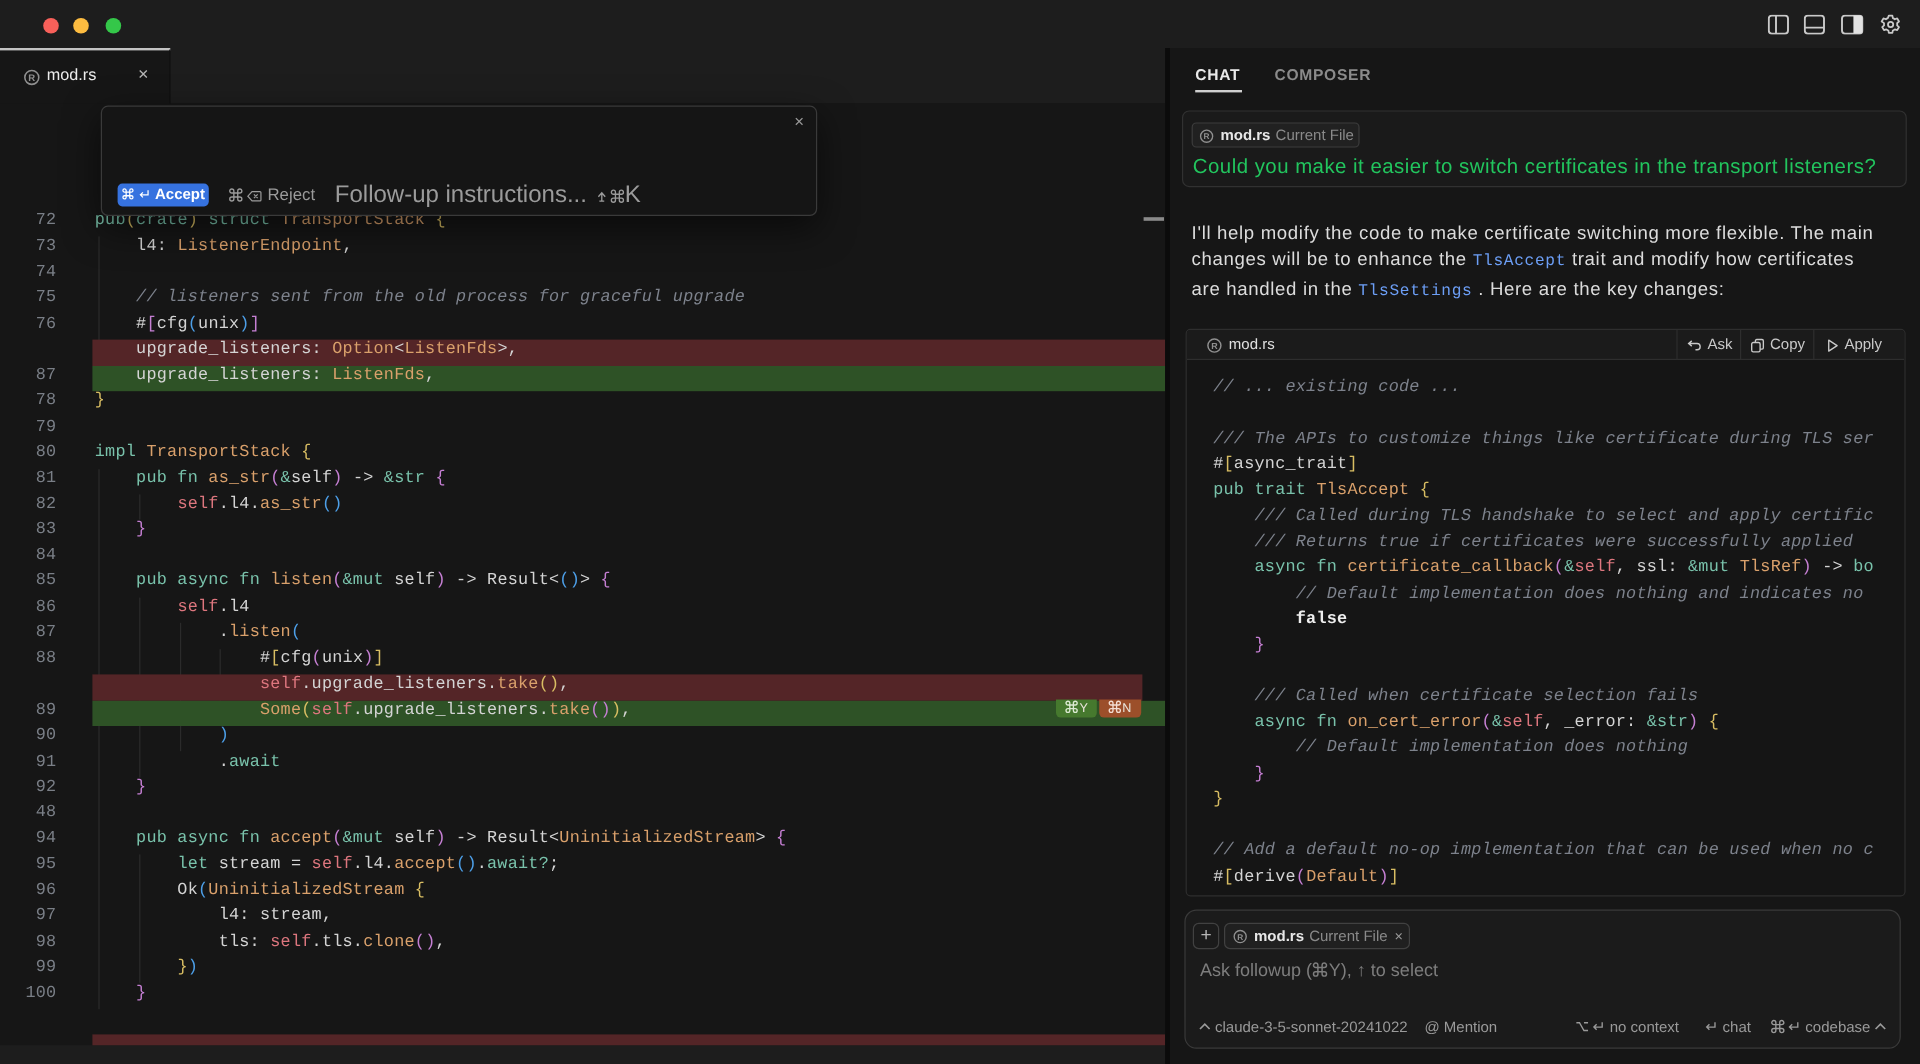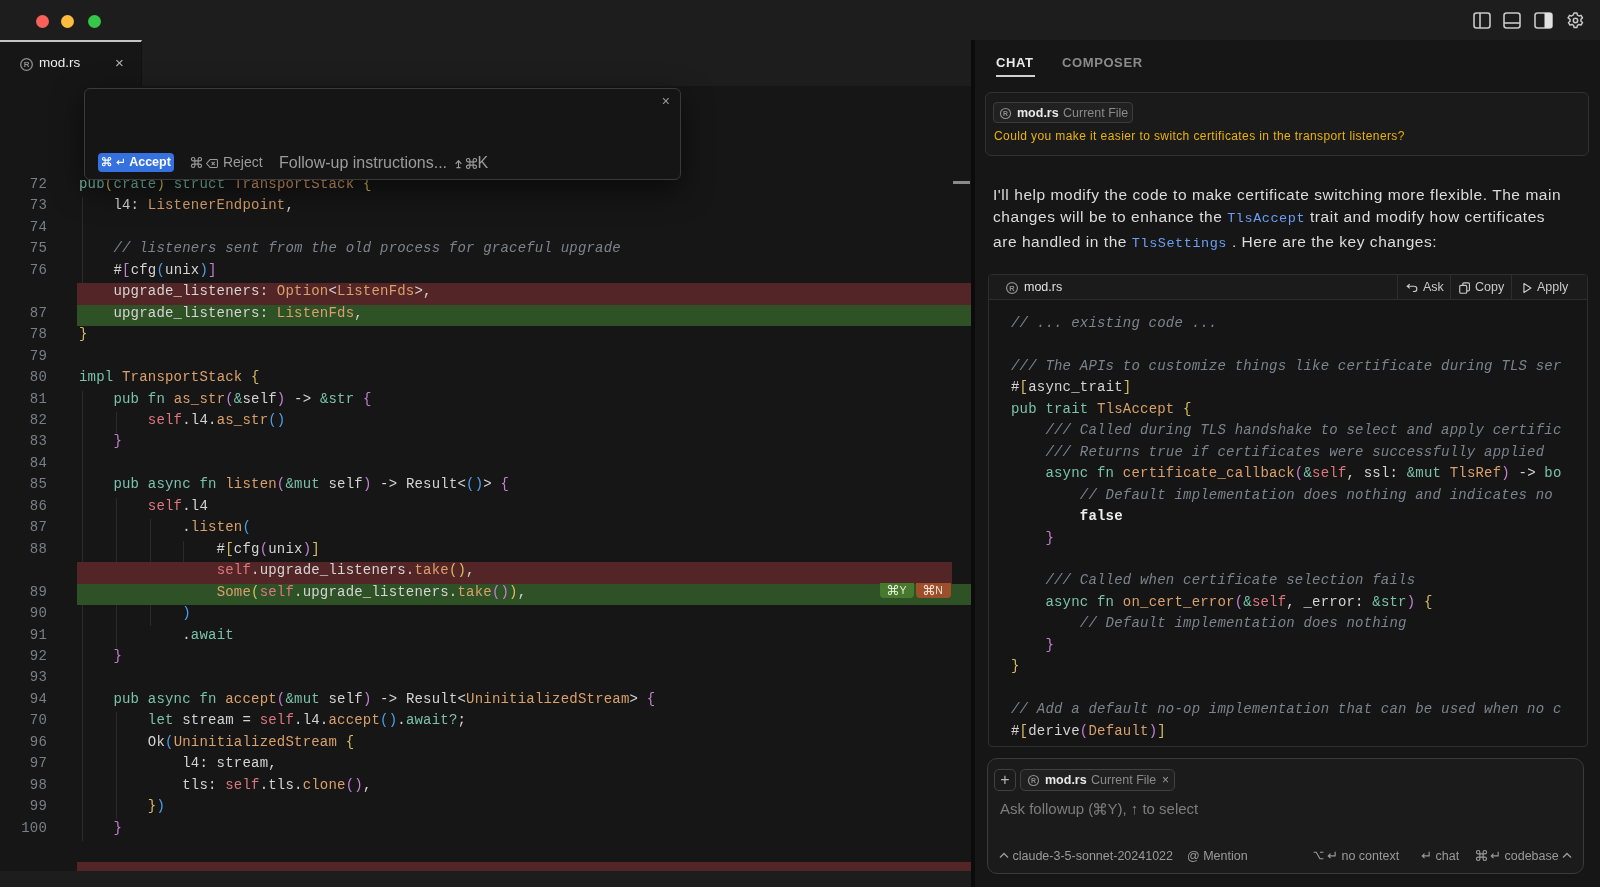--- a/index.html
+++ b/index.html
@@ -125,24 +125,24 @@
 <div class="cl" style="top:578.1px">                <i class="s">self</i>.upgrade_listeners.<i class="f">take</i><i class="y">()</i>,</div>
 <div class="drow grn" style="top:599.5px"></div>
 <div class="lnum" style="top:599.5px">89</div>
 <div class="cl" style="top:599.5px">                <i class="f">Some</i><i class="y">(</i><i class="s">self</i>.upgrade_listeners.<i class="f">take</i><i class="p">()</i><i class="y">)</i>,</div>
 <div class="lnum" style="top:621.0px">90</div>
 <div class="cl" style="top:621.0px">            <i class="b">)</i></div>
 <div class="lnum" style="top:642.5px">91</div>
 <div class="cl" style="top:642.5px">            .<i class="k">await</i></div>
 <div class="lnum" style="top:663.9px">92</div>
 <div class="cl" style="top:663.9px">    <i class="p">}</i></div>
-<div class="lnum" style="top:685.3px">93</div>
+<div class="lnum" style="top:685.3px">48</div>
 <div class="lnum" style="top:706.8px">94</div>
 <div class="cl" style="top:706.8px">    <i class="k">pub async fn</i> <i class="f">accept</i><i class="p">(</i><i class="k">&amp;mut</i> self<i class="p">)</i> -&gt; Result&lt;<i class="f">UninitializedStream</i>&gt; <i class="p">{</i></div>
-<div class="lnum" style="top:728.2px">70</div>
+<div class="lnum" style="top:728.2px">95</div>
 <div class="cl" style="top:728.2px">        <i class="k">let</i> stream = <i class="s">self</i>.l4.<i class="f">accept</i><i class="b">()</i>.<i class="k">await</i><i class="k">?</i>;</div>
 <div class="lnum" style="top:749.7px">96</div>
 <div class="cl" style="top:749.7px">        Ok<i class="b">(</i><i class="f">UninitializedStream</i> <i class="y">{</i></div>
 <div class="lnum" style="top:771.1px">97</div>
 <div class="cl" style="top:771.1px">            l4: stream,</div>
 <div class="lnum" style="top:792.6px">98</div>
 <div class="cl" style="top:792.6px">            tls: <i class="s">self</i>.tls.<i class="f">clone</i><i class="p">()</i>,</div>
 <div class="lnum" style="top:814.0px">99</div>
 <div class="cl" style="top:814.0px">        <i class="y">}</i><i class="b">)</i></div>
 <div class="lnum" style="top:835.5px">100</div>
@@ -172,21 +172,21 @@
       <div id="acceptbtn"><svg style="display:inline-block;vertical-align:-2px" width="12" height="12" viewBox="0 0 16 16">
             <path fill="none" stroke="#fff" stroke-width="1.4" d="M5.5 5.5 V3.7 A1.8 1.8 0 1 0 3.7 5.5 H5.5 M5.5 5.5 H9.5 M5.5 5.5 V9.5 M9.5 5.5 V3.7 A1.8 1.8 0 1 1 11.3 5.5 H9.5 M9.5 5.5 V9.5 M9.5 9.5 H5.5 M9.5 9.5 V11.3 A1.8 1.8 0 1 0 11.3 9.5 H9.5 M5.5 9.5 H3.7 A1.8 1.8 0 1 0 5.5 11.3 V9.5"></path>
           </svg><svg style="display:inline-block;vertical-align:-2px;margin-left:1px" width="12" height="12" viewBox="0 0 16 16">
             <path fill="none" stroke="#fff" stroke-width="1.4" d="M12.5 3.5 v5 H4 M6.8 5.7 L4 8.5 l2.8 2.8"></path>
           </svg> Accept</div>
       <div class="gbt" style="left:105px"><svg style="display:inline-block;vertical-align:-2px" width="13" height="13" viewBox="0 0 16 16">
             <path fill="none" stroke="#9b9b9b" stroke-width="1.4" d="M6 6 V3.9 A2.1 2.1 0 1 0 3.9 6 H6 M6 6 H10 M6 6 V10 M10 6 V3.9 A2.1 2.1 0 1 1 12.1 6 H10 M10 6 V10 M10 10 H6 M10 10 V12.1 A2.1 2.1 0 1 0 12.1 10 H10 M6 10 H3.9 A2.1 2.1 0 1 0 6 12.1 V10"></path>
           </svg><svg style="display:inline-block;vertical-align:-2.5px;margin-left:2px" width="14" height="13" viewBox="0 0 18 16">
             <path fill="none" stroke="#9b9b9b" stroke-width="1.3" d="M6.5 3 H15 a1 1 0 0 1 1 1 v8 a1 1 0 0 1 -1 1 H6.5 L2 8 Z M8.5 6 l4 4 M12.5 6 l-4 4"></path>
           </svg> Reject</div>
-      <div class="gbt" style="left:194px;font-size:16px">Follow-up instructions... <svg style="display:inline-block;vertical-align:-2px" width="13" height="13" viewBox="0 0 16 16">
+      <div class="gbt" style="left:194px;font-size:20px">Follow-up instructions... <svg style="display:inline-block;vertical-align:-2px" width="13" height="13" viewBox="0 0 16 16">
             <path fill="none" stroke="#9b9b9b" stroke-width="1.4" d="M8 13 V5 M4.5 8.5 L8 4.5 l3.5 4 M5.5 13 h5"></path>
           </svg><svg style="display:inline-block;vertical-align:-2px" width="13" height="13" viewBox="0 0 16 16">
             <path fill="none" stroke="#9b9b9b" stroke-width="1.4" d="M6 6 V3.9 A2.1 2.1 0 1 0 3.9 6 H6 M6 6 H10 M6 6 V10 M10 6 V3.9 A2.1 2.1 0 1 1 12.1 6 H10 M10 6 V10 M10 10 H6 M10 10 V12.1 A2.1 2.1 0 1 0 12.1 10 H10 M6 10 H3.9 A2.1 2.1 0 1 0 6 12.1 V10"></path>
           </svg>K</div>
     </div>
   </div>
   <div id="divider"></div>
 
   <div id="chat">
     <div class="hdrtab" style="left:21px;color:#eaeaea">CHAT</div>
@@ -195,21 +195,21 @@
 
     <div id="ucard">
       <div class="pill" style="left:7px;top:9px;width:140px;height:21px">
         <svg style="position:absolute;left:5px;top:4px" width="13" height="13" viewBox="0 0 16 16">
             <circle cx="8" cy="8" r="6.2" fill="none" stroke="#8f8f8f" stroke-width="1.4"></circle>
             <text x="8" y="11" text-anchor="middle" font-family="Liberation Sans" font-size="8.5" font-weight="bold" fill="#8f8f8f">R</text>
           </svg>
         <span style="position:absolute;left:23px;top:3px;font-size:12.5px;color:#e8e8e8;font-weight:bold">mod.rs</span>
         <span style="position:absolute;left:69px;top:3px;font-size:12.5px;color:#8a8a8a">Current File</span>
       </div>
-      <div style="position:absolute;left:8px;top:36px;font-size:12px;letter-spacing:0.4px;color:#eab308;white-space:nowrap">Could you make it easier to switch certificates in the transport listeners?</div>
+      <div style="position:absolute;left:8px;top:36px;font-size:17px;letter-spacing:0.4px;color:#22c55e;white-space:nowrap">Could you make it easier to switch certificates in the transport listeners?</div>
     </div>
 
     <div id="aitext">I'll help modify the code to make certificate switching more flexible. The main<br>changes will be to enhance the <span class="icode">TlsAccept</span> trait and modify how certificates<br>are handled in the <span class="icode">TlsSettings</span> . Here are the key changes:</div>
 
     <div id="cblock">
       <div id="cbhead">
         <svg style="position:absolute;left:16px;top:6px" width="14" height="14" viewBox="0 0 16 16">
             <circle cx="8" cy="8" r="6.2" fill="none" stroke="#8f8f8f" stroke-width="1.4"></circle>
             <text x="8" y="11" text-anchor="middle" font-family="Liberation Sans" font-size="8.5" font-weight="bold" fill="#8f8f8f">R</text>
           </svg>

